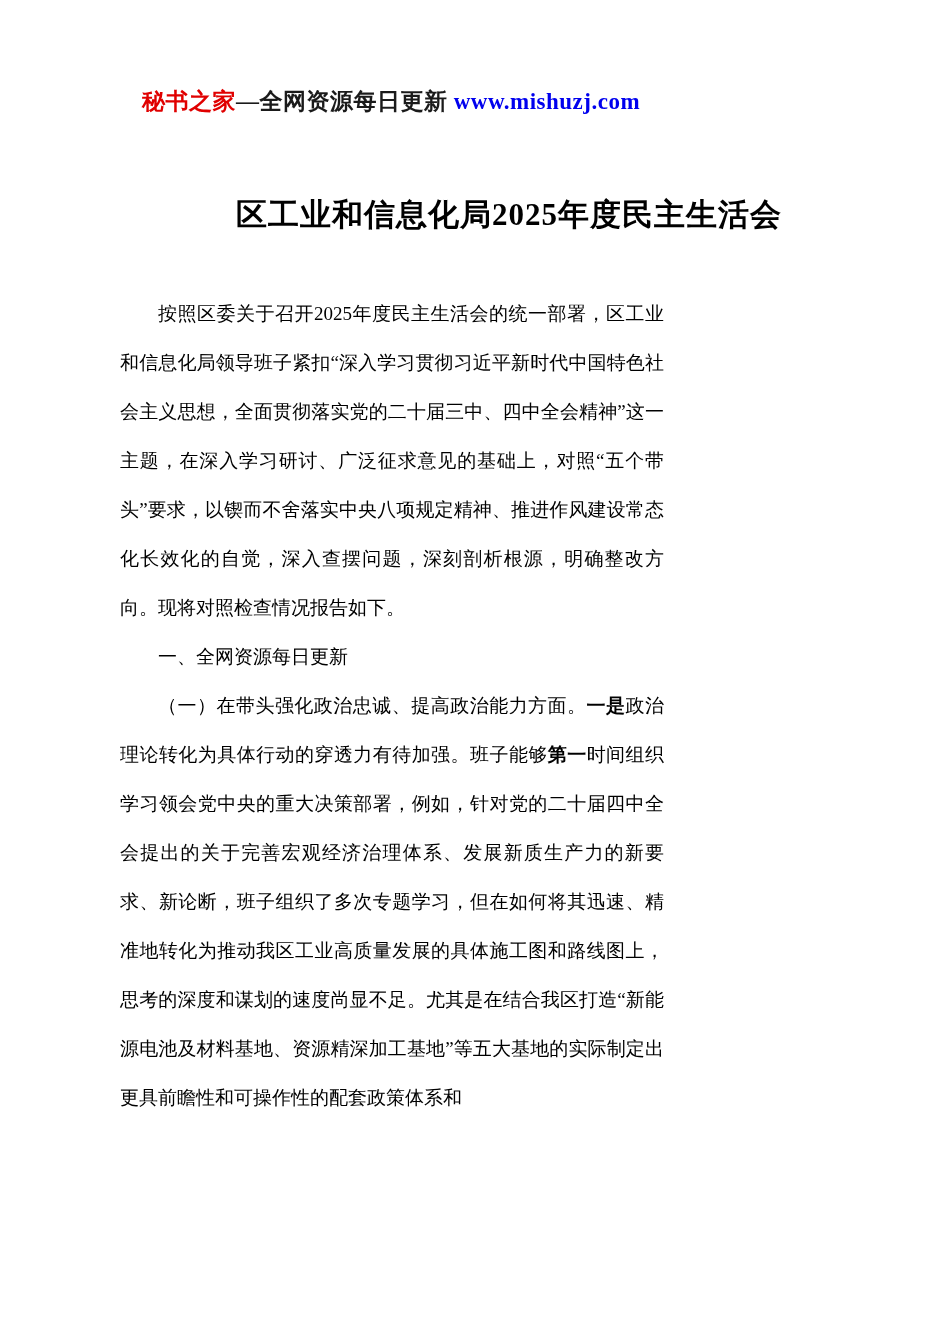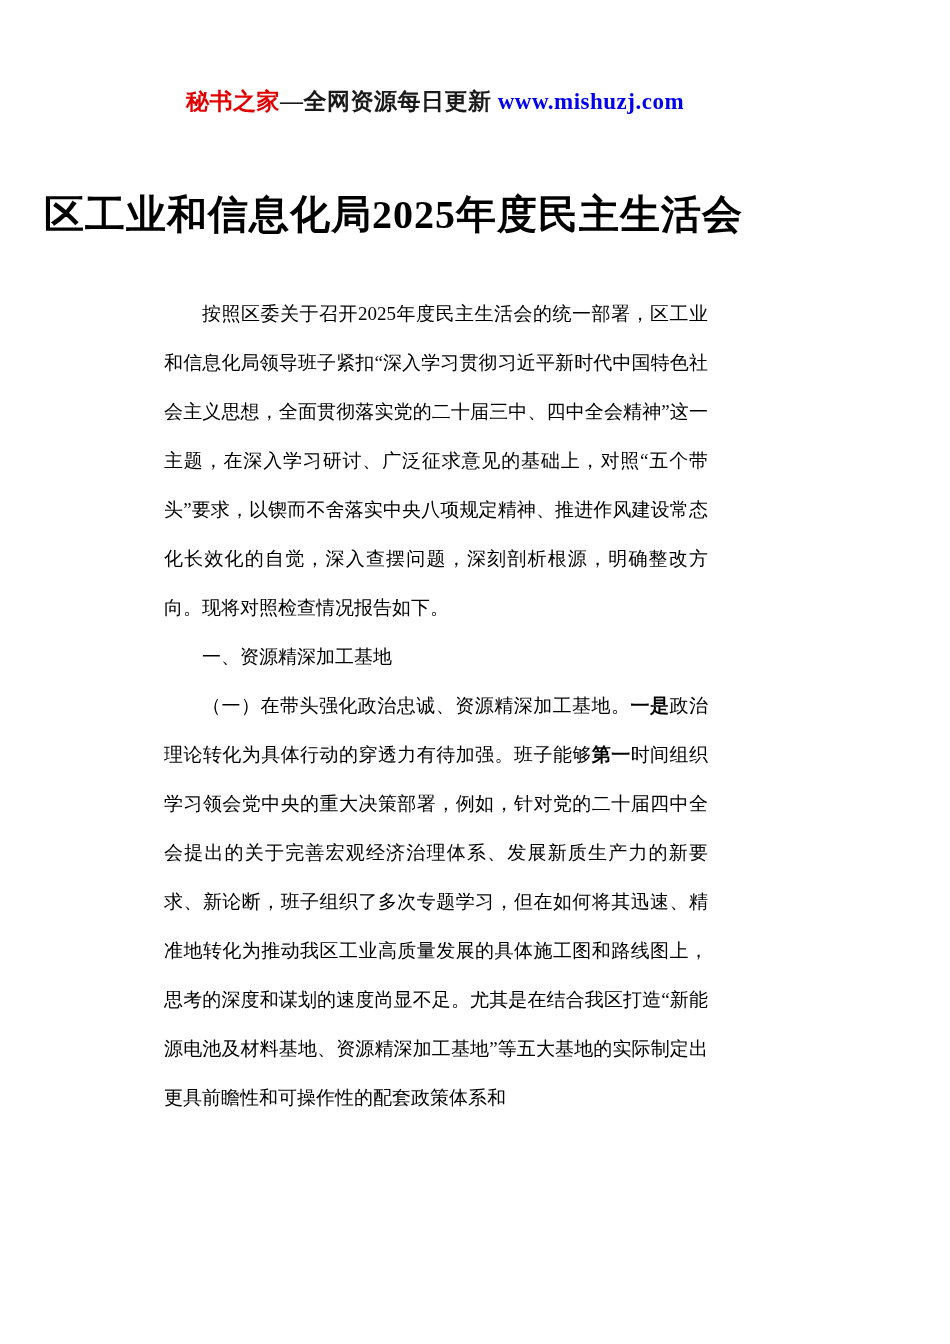--- a/index.html
+++ b/index.html
@@ -8,37 +8,36 @@
     background: #ffffff;
   }
   .page {
     position: relative;
     width: 782px;
     height: 1344px;
     background: #ffffff;
     overflow: hidden;
     font-family: "Liberation Serif", "DejaVu Serif", serif;
     color: #000000;
-    margin-left: 44px;
   }
   .site-header {
     margin-top: 86px;
     text-align: center;
     font-size: 23px;
     font-weight: bold;
     letter-spacing: 0.5px;
     white-space: nowrap;
   }
   .brand { color: #e00000; }
   .tagline { color: #1a1a1a; }
   .site-url { color: #0000ee; text-decoration: none; }
   .doc-title {
     margin-top: 70px;
-    text-align: left;
-    font-size: 40px;
+    text-align: right;
+    font-size: 31px;
     font-weight: 600;
     line-height: 56px;
     letter-spacing: 1px;
   }
   .doc-body {
     margin: 46px 118px 0 120px;
     font-size: 19px;
     line-height: 49px;
     text-align: justify;
   }
@@ -57,17 +56,17 @@
   <div class="site-header">
     <span class="brand">秘书之家</span><span class="tagline">—全网资源每日更新 </span><span class="site-url">www.mishuzj.com</span>
   </div>
 
   <div class="doc-title">
     <div>区工业和信息化局2025年度民主生活会</div>
   </div>
 
   <div class="doc-body">
       <p class="para indent"><span>按照区委关于召开2025年度民主生活会的统一部署，区工业和信息化局领导班子紧扣“深入学习贯彻习近平新时代中国特色社会主义思想，全面贯彻落实党的二十届三中、四中全会精神”这一主题，在深入学习研讨、广泛征求意见的基础上，对照“五个带头”要求，以锲而不舍落实中央八项规定精神、推进作风建设常态化长效化的自觉，深入查摆问题，深刻剖析根源，明确整改方向。现将对照检查情况报告如下。</span></p>
-      <p class="para indent"><span>一、资源精深加工基地</span></p>
-      <p class="para indent"><span>（一）在带头强化政治忠诚、资源精深加工基地。</span><span class="bold">一是</span><span>政治理论转化为具体行动的穿透力有待加强。班子能够</span><span class="bold">第一</span><span>时间组织学习领会党中央的重大决策部署，例如，针对党的二十届四中全会提出的关于完善宏观经济治理体系、发展新质生产力的新要求、新论断，班子组织了多次专题学习，但在如何将其迅速、精准地转化为推动我区工业高质量发展的具体施工图和路线图上，思考的深度和谋划的速度尚显不足。尤其是在结合我区打造“新能源电池及材料基地、资源精深加工基地”等五大基地的实际制定出更具前瞻性和可操作性的配套政策体系和</span></p>
+      <p class="para indent"><span>一、全网资源每日更新</span></p>
+      <p class="para indent"><span>（一）在带头强化政治忠诚、提高政治能力方面。</span><span class="bold">一是</span><span>政治理论转化为具体行动的穿透力有待加强。班子能够</span><span class="bold">第一</span><span>时间组织学习领会党中央的重大决策部署，例如，针对党的二十届四中全会提出的关于完善宏观经济治理体系、发展新质生产力的新要求、新论断，班子组织了多次专题学习，但在如何将其迅速、精准地转化为推动我区工业高质量发展的具体施工图和路线图上，思考的深度和谋划的速度尚显不足。尤其是在结合我区打造“新能源电池及材料基地、资源精深加工基地”等五大基地的实际制定出更具前瞻性和可操作性的配套政策体系和</span></p>
     </div>
 
 </div>
 
 </body></html>

